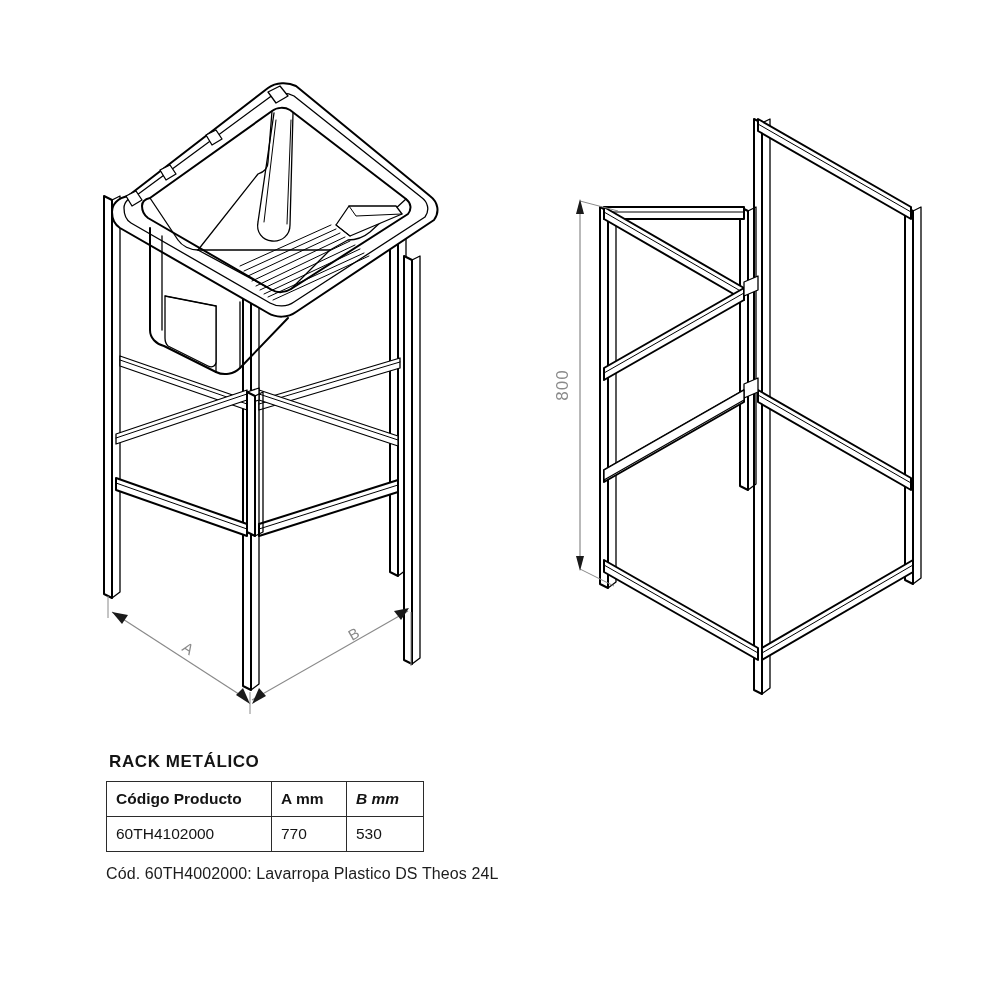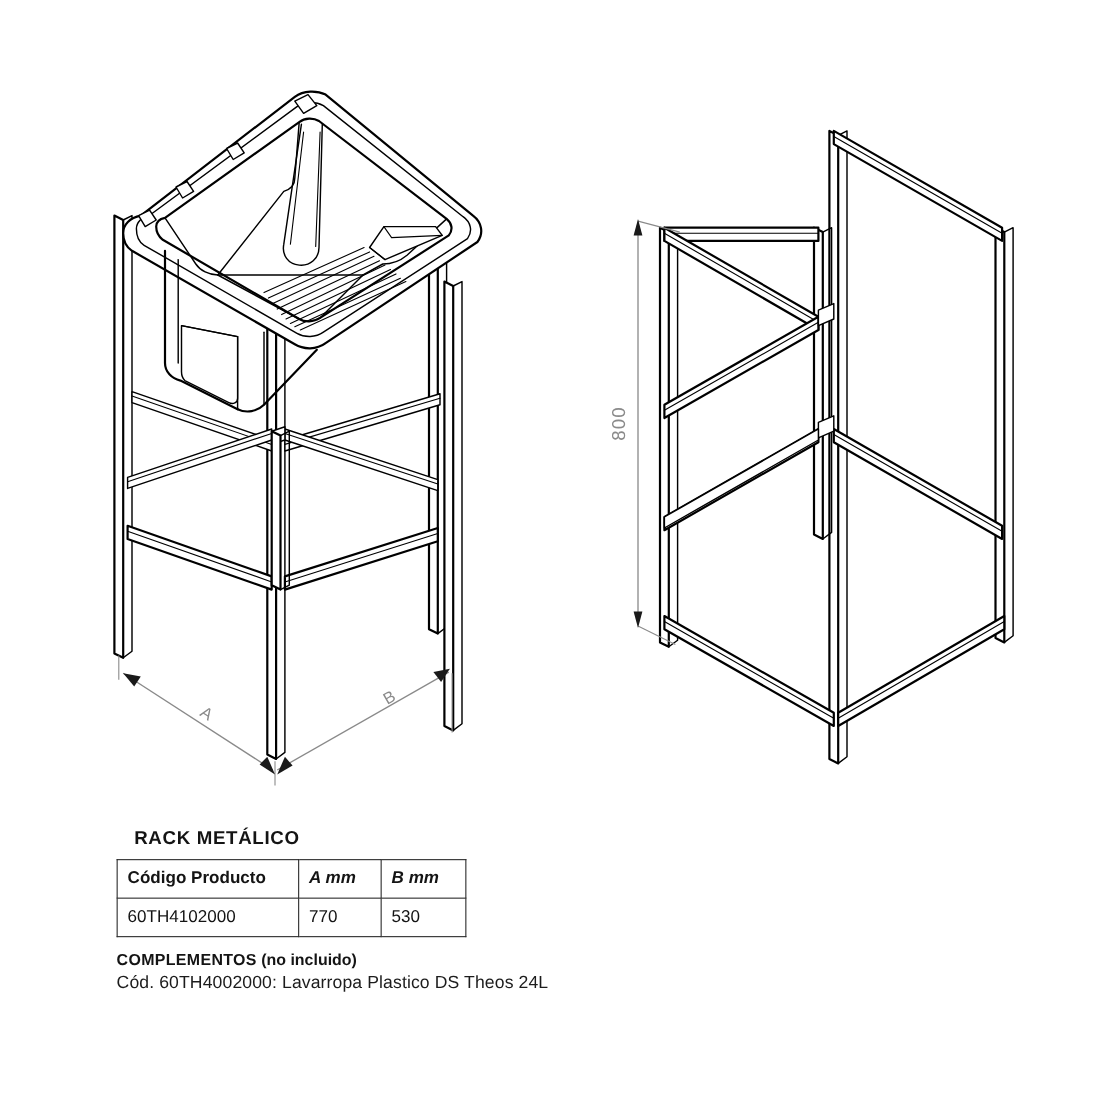--- a/index.html
+++ b/index.html
@@ -56,21 +56,21 @@
   #textblock {
     position: absolute;
     left: 106px;
     top: 752px;
     width: 560px;
   }
   #rack-title {
     font-size: 17px;
     font-weight: bold;
     letter-spacing: 0.6px;
-    margin: 0 0 9px 16px;
+    margin: 0 0 9px 3px;
     color: #141414;
     white-space: nowrap;
   }
   table.spec {
     border-collapse: collapse;
     table-layout: fixed;
     margin: 0;
   }
   table.spec th, table.spec td {
     border: 1.6px solid #2b2b2b;
@@ -79,21 +79,21 @@
     font-size: 15.5px;
     text-align: left;
     color: #141414;
     vertical-align: middle;
     white-space: nowrap;
     background: #ffffff;
   }
   table.spec th { font-weight: bold; }
   table.spec td { font-weight: normal; }
   .col-code { width: 146px; }
-  .col-a    { width: 56px; font-style: italic; }
+  .col-a    { width: 56px; }
   .col-b    { width: 58px; font-style: italic; }
   #complementos {
     margin-top: 12px;
     line-height: 1.30;
   }
   #comp-heading {
     font-size: 14.5px;
     color: #141414;
     margin-bottom: 1px;
     white-space: nowrap;
@@ -346,19 +346,16 @@
       <tbody>
         <tr>
           <td>60TH4102000</td>
           <td>770</td>
           <td>530</td>
         </tr>
       </tbody>
     </table>
 
     <div id="complementos">
-      <div id="comp-heading">
-        <span class="strong">COMPLEMENTOS</span><span class="light"> (no incluido)</span>
-      </div>
       <div class="comp-line">Cód. 60TH4002000: Lavarropa Plastico DS Theos 24L</div>
     </div>
   </div>
 </div>
 
 </body></html>

